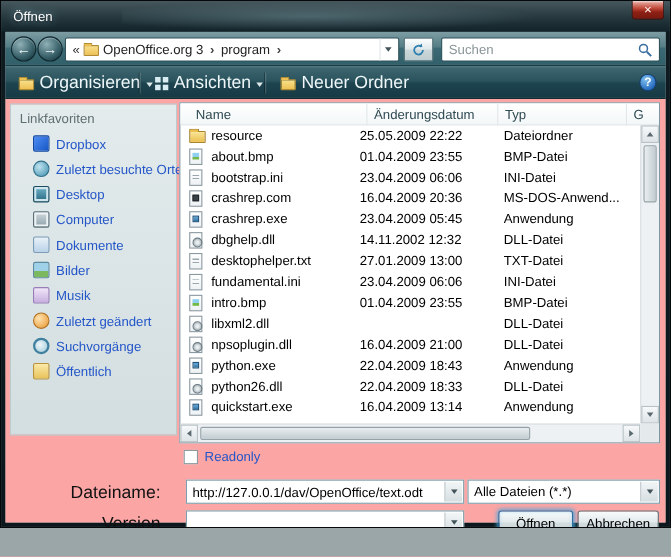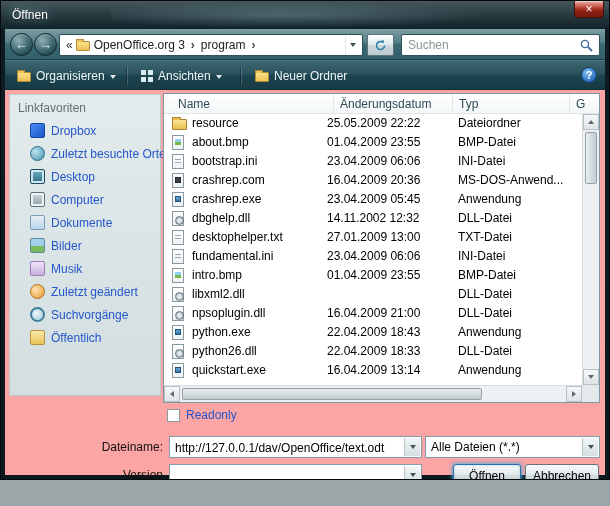--- a/index.html
+++ b/index.html
@@ -40,21 +40,21 @@
     background:linear-gradient(#fdfefe,#e0e9eb 48%,#ccd8db 52%,#bdccce);
     border:1px solid #5d777e; border-radius:2px; display:flex; align-items:center; justify-content:center; }
   .searchbox { position:absolute; left:396px; top:5px; width:199px; height:22px; background:#fff;
     border:1px solid #2f525b; border-radius:2px; display:flex; align-items:center; padding:0 6px; }
   .searchbox input { flex:1; border:none; outline:none; font-size:12px; color:#333; background:transparent; min-width:0; }
   .searchbox input::placeholder { color:#8a9598; }
   .toolbar { position:absolute; left:0; top:31px; right:0; height:30px;
     background:linear-gradient(#3d6670,#2a535d 45%,#1d444f 52%,#173a44);
     border-top:1px solid #4c757d; border-bottom:1px solid #102b32; }
   .tb-btn { position:absolute; top:4px; height:22px; display:flex; align-items:center; gap:5px;
-    color:#eef6f8; font-size:12px; padding:0 8px; border-radius:2px; }
+    color:#eef6f8; font-size:16px; padding:0 8px; border-radius:2px; }
   .tb-sep { position:absolute; top:5px; width:1px; height:19px; background:rgba(255,255,255,.18);
     box-shadow:-1px 0 0 rgba(0,0,0,.3); }
   .caret { width:0; height:0; border-left:3.5px solid transparent; border-right:3.5px solid transparent;
     border-top:4px solid #dfe9ec; margin-top:1px; }
   .grid-icon { width:12px; height:12px; position:relative; }
   .grid-icon::before { content:""; position:absolute; left:0; top:0; width:5px; height:5px;
     background:#d8ecf2; box-shadow:7px 0 0 #d8ecf2, 0 7px 0 #d8ecf2, 7px 7px 0 #d8ecf2; }
   .help-btn { position:absolute; right:8px; top:6px; width:16px; height:16px; border-radius:50%;
     background:radial-gradient(circle at 35% 30%,#7fc0f0,#2a6fc0 70%,#1c4f96); color:#fff; font-size:11px;
     font-weight:bold; display:flex; align-items:center; justify-content:center; border:1px solid #16406e; }
@@ -138,21 +138,21 @@
   .hthumb { position:absolute; top:2px; bottom:2px; left:18px; width:300px;
     background:linear-gradient(#e9eef0,#c2ccd1); border:1px solid #95a2a8; border-radius:2px; }
   .t-up { width:0;height:0;border-left:3px solid transparent;border-right:3px solid transparent;border-bottom:4px solid #5a6a70; }
   .t-down { width:0;height:0;border-left:3px solid transparent;border-right:3px solid transparent;border-top:4px solid #5a6a70; }
   .t-left { width:0;height:0;border-top:3px solid transparent;border-bottom:3px solid transparent;border-right:4px solid #5a6a70; }
   .t-right { width:0;height:0;border-top:3px solid transparent;border-bottom:3px solid transparent;border-left:4px solid #5a6a70; }
   
   .readonly-row { position:absolute; left:162px; top:318px; display:flex; align-items:center; gap:6px; }
   .checkbox { width:13px; height:13px; background:#fff; border:1px solid #8a9ba0; }
   .readonly-label { font-size:12px; color:#2456c8; }
-  .form-label { position:absolute; left:40px; width:118px; text-align:right; font-size:12px; color:#111; }
+  .form-label { position:absolute; left:23px; width:118px; text-align:right; font-size:16px; color:#111; }
   .combo { position:absolute; height:22px; background:#fff; border:1px solid #7f9daa; }
   .combo .val { position:absolute; left:5px; right:18px; top:3px; font-size:12px; color:#000;
     white-space:nowrap; overflow:hidden; }
   .combo input.val { border:none; outline:none; background:transparent; padding:0; top:3px; height:15px; }
   .combo .dd-btn { position:absolute; right:1px; top:1px; bottom:1px; width:16px;
     background:linear-gradient(#f2f6f7,#d5dee1); border-left:1px solid #b8c4c8;
     display:flex; align-items:center; justify-content:center; }
   .dd-tri { width:0; height:0; border-left:3.5px solid transparent; border-right:3.5px solid transparent;
     border-top:4px solid #42525a; }
   .btn { position:absolute; height:23px; font-size:12px; color:#000; display:flex; align-items:center;

